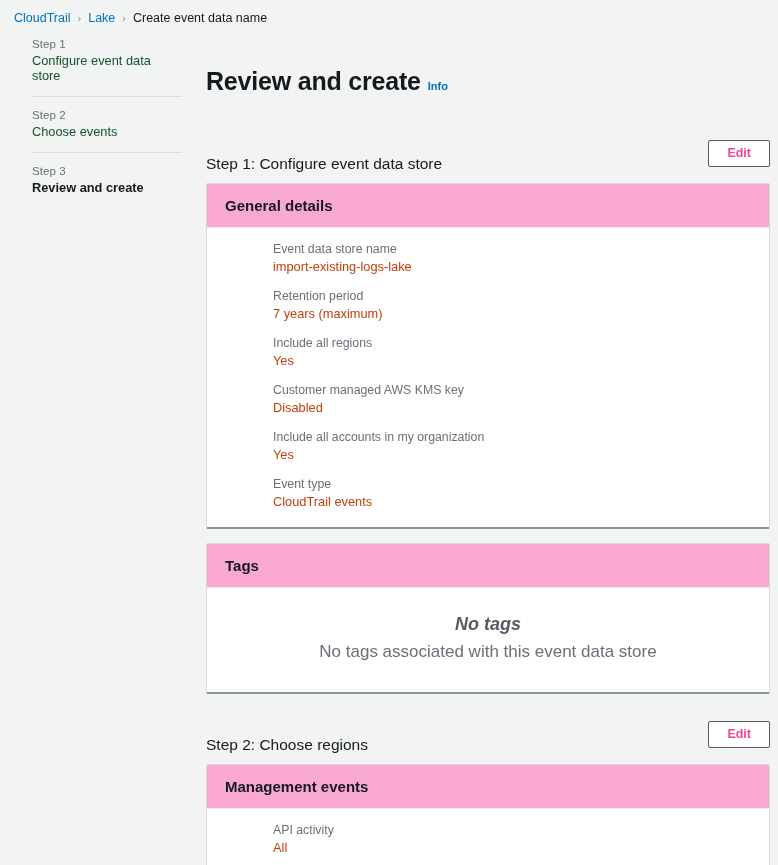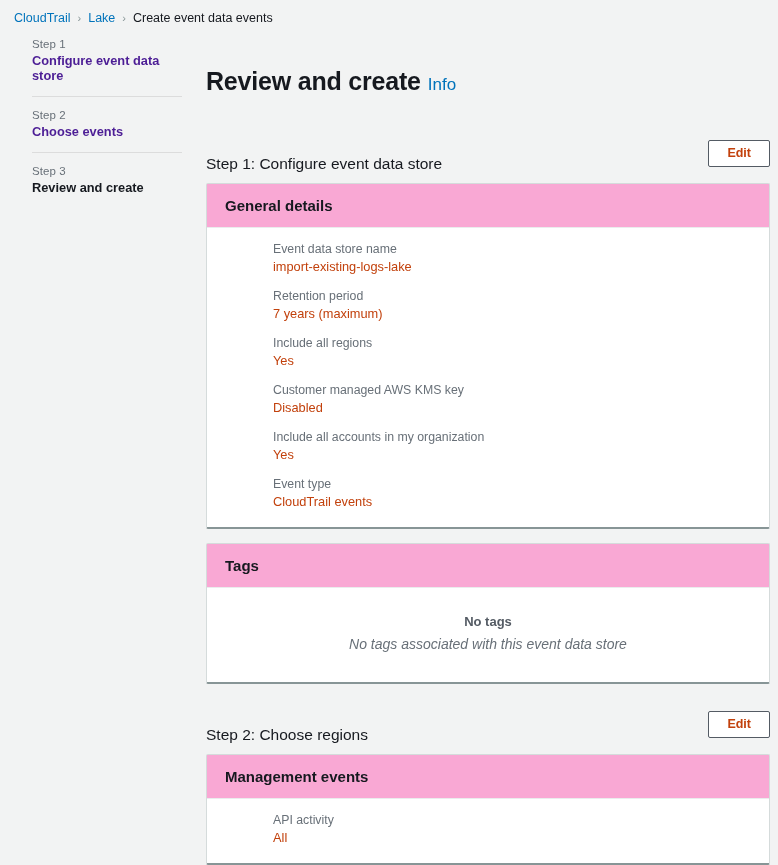--- a/index.html
+++ b/index.html
@@ -32,49 +32,49 @@
   .sidebar {
     width: 196px;
     flex: 0 0 196px;
     padding: 10px 0 0 32px;
   }
   .step-block { padding: 0 14px 0 0; }
   .step-label {
     font-size: 11.5px; color: #687078;
     margin-bottom: 3px; letter-spacing: 0.1px;
   }
-  .step-title { font-size: 12.8px; color: #4c1d95; cursor: pointer; font-weight: bold; }
+  .step-title { font-size: 12.8px; color: #14532d; cursor: pointer; }
   .step-title.active { color: #16191f; font-weight: bold; cursor: default; }
   .step-divider {
     border: none; border-top: 1px solid #dcdcdc;
     margin: 13px 14px 12px 0;
   }
 
   
   .main { flex: 1; padding: 0 8px 0 10px; min-width: 0; }
   .page-title-row {
     display: flex; align-items: baseline; gap: 7px;
     margin: 22px 0 0 0;
   }
   .page-title {
     font-size: 25px; font-weight: bold;
     color: #16191f; letter-spacing: -0.2px;
   }
   .info-link {
-    font-size: 17px; color: #0073bb; cursor: pointer; font-weight: normal;
+    font-size: 11px; color: #0073bb; cursor: pointer; font-weight: bold;
   }
 
   .section-head {
     display: flex; align-items: center; justify-content: space-between;
     margin: 22px 0 10px 0; min-height: 28px;
   }
   .section-head-title { font-size: 15.5px; color: #16191f; margin-top: 20px; }
   .btn-edit {
     background: #ffffff; border: 1px solid #545b64;
-    color: #c2410c; font-size: 12.5px; font-weight: bold;
+    color: #ec4899; font-size: 12.5px; font-weight: bold;
     padding: 4px 18px; border-radius: 2px; cursor: pointer;
     font-family: inherit; line-height: 17px;
   }
 
   
   .panel {
     background: #ffffff;
     border: 1px solid #d5dbdb;
     border-bottom: 2px solid #879596;
     border-radius: 2px;
@@ -88,34 +88,34 @@
   .panel-header-title { font-size: 15px; font-weight: bold; color: #16191f; }
   .panel-body { padding: 14px 18px 18px 18px; }
 
   .kv { margin-bottom: 15px; margin-left: 48px; }
   .kv:last-child { margin-bottom: 0; }
   .kv-label { font-size: 12.3px; color: #687078; margin-bottom: 3px; }
   .kv-value { font-size: 12.8px; color: #c2410c; }
 
   .empty-state { padding: 26px 18px 30px 18px; text-align: center; }
   .empty-title {
-    font-size: 13px; font-weight: bold;
-    color: #545b64; margin-bottom: 7px;
-  }
-  .empty-desc { font-size: 14px; color: #687078; font-style: italic; }
+    font-size: 18px; font-weight: bold;
+    color: #545b64; margin-bottom: 7px; font-style: italic;
+  }
+  .empty-desc { font-size: 17px; color: #687078; }
 </style>
 </head>
 <body>
 
 <nav class="breadcrumb">
   <span class="bc-link">CloudTrail</span>
   <span class="bc-sep">›</span>
   <span class="bc-link">Lake</span>
   <span class="bc-sep">›</span>
-  <span class="bc-current">Create event data events</span>
+  <span class="bc-current">Create event data name</span>
 </nav>
 
 <div class="layout">
 
   <aside class="sidebar">
 
     <div class="step-block">
       <div class="step-label">Step 1</div>
       <div class="step-title">Configure event data store</div>
     </div>

